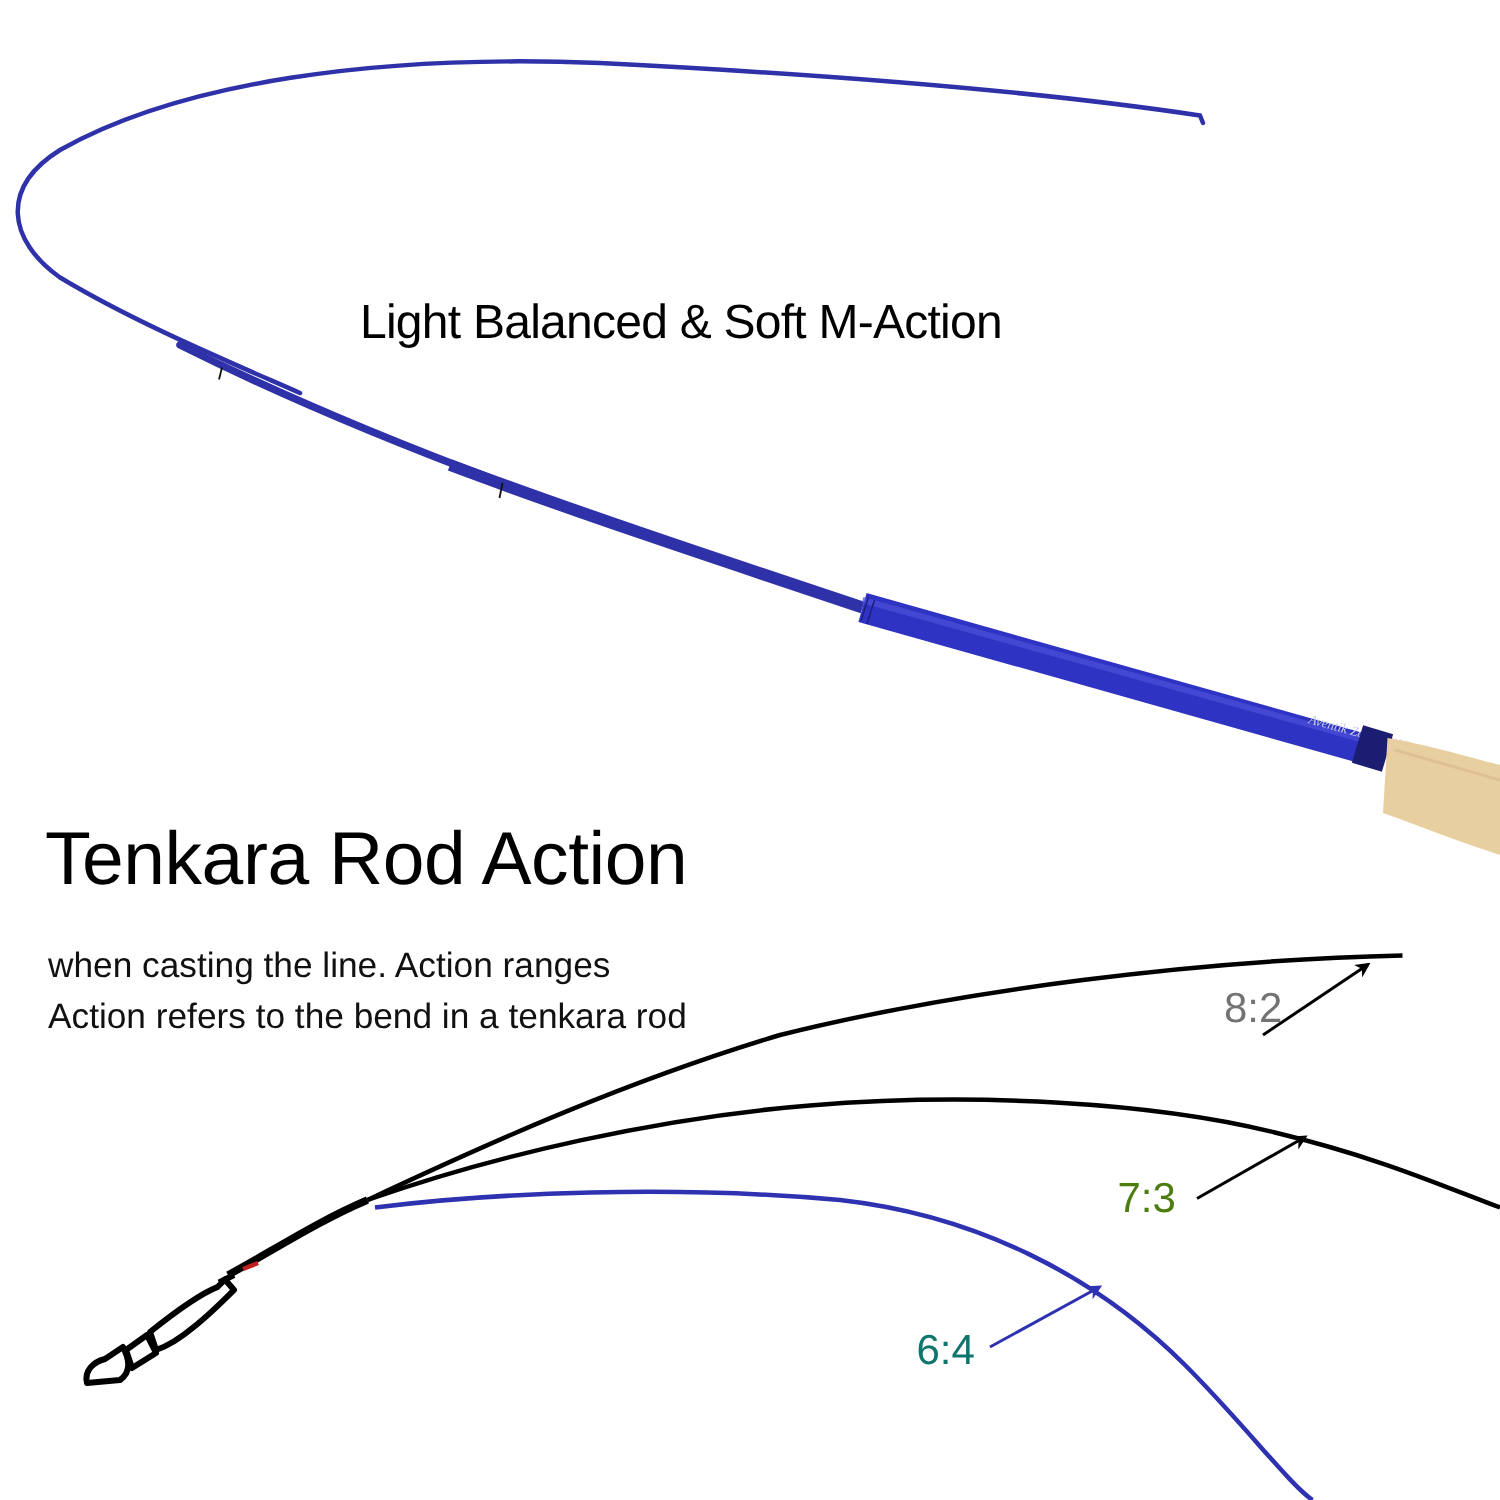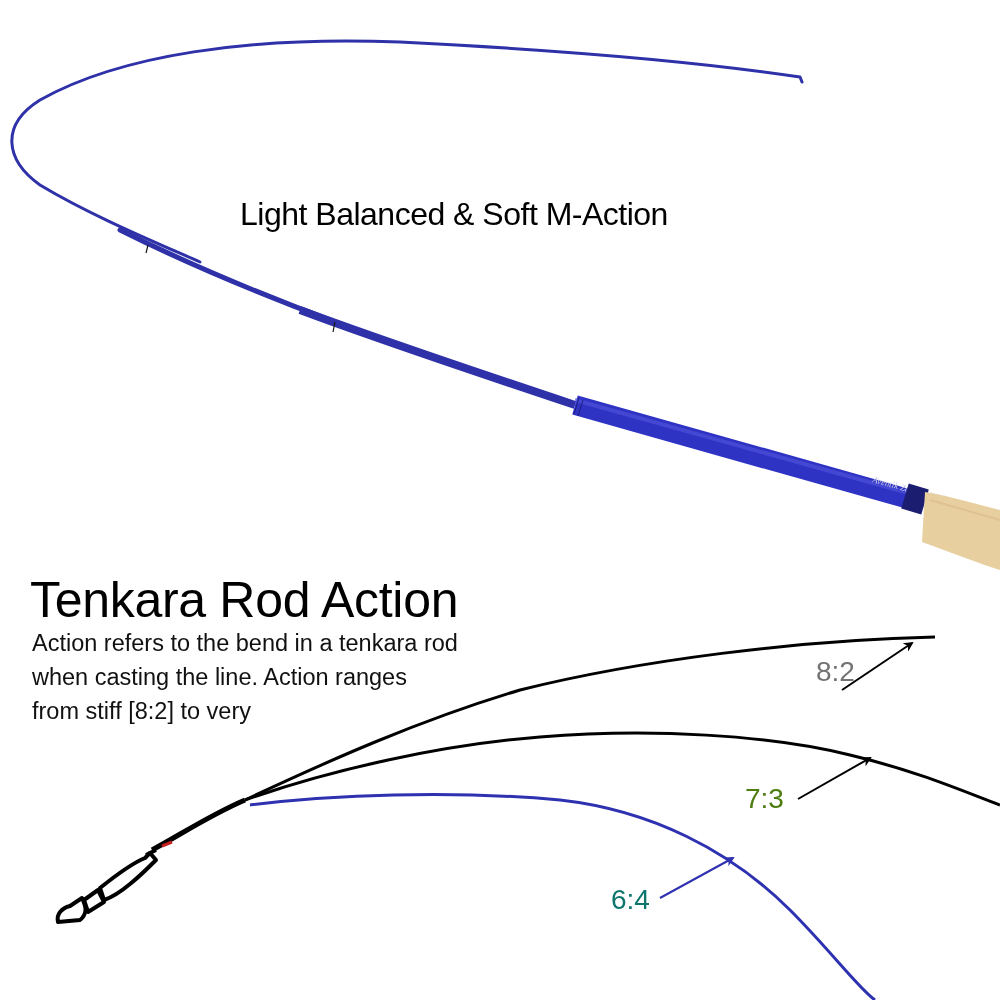--- a/index.html
+++ b/index.html
@@ -1,19 +1,19 @@
 <!DOCTYPE html>
 <html><head>
   <meta charset="utf-8">
   <style>
     html, body { margin: 0; padding: 0; background: #ffffff; }
     body { width: 1000px; height: 1000px; position: relative; overflow: hidden; font-family: "Liberation Sans", "DejaVu Sans", sans-serif; }
     .layer { position: absolute; left: 0; top: 0; width: 1000px; height: 1000px; }
     .headline { position: absolute; left: 240px; top: 196px; font-size: 32px; color: #000; white-space: nowrap; letter-spacing: -0.5px; font-family: "Liberation Sans", sans-serif; }
-    .section-title { position: absolute; left: 30px; top: 543px; font-size: 50px; color: #000; white-space: nowrap; letter-spacing: -0.3px; font-family: "Liberation Sans", sans-serif; margin-top: 28px; }
+    .section-title { position: absolute; left: 30px; top: 543px; font-size: 50px; color: #000; white-space: nowrap; letter-spacing: -0.3px; font-family: "Liberation Sans", sans-serif; }
     .desc { position: absolute; left: 32px; top: 626px; width: 560px; font-size: 23.5px; line-height: 34px; color: #111; font-family: "Liberation Sans", sans-serif; }
     .desc span { display: block; white-space: nowrap; }
     .label { position: absolute; font-size: 28px; white-space: nowrap; font-family: "Liberation Sans", sans-serif; }
     .rod-text { font-family: "Liberation Serif", serif; font-size: 9px; font-style: italic; fill: #c9cbe8; }
   </style>
 </head>
 <body>
 
 <svg class="layer" viewBox="0 0 1000 1000" xmlns="http://www.w3.org/2000/svg">
 
@@ -33,23 +33,22 @@
 
   <path d="M925,492 C950,496 980,505 1000,510 L1000,570 C975,562 950,552 922,542 Z" fill="#e8cfa0"></path>
   <path d="M930,500 L1000,520" stroke="#d9b98a" stroke-width="2" opacity="0.6"></path>
 </svg>
 
 <div class="headline">Light Balanced &amp; Soft M-Action</div>
 
 <div class="section-title">Tenkara Rod Action</div>
 
 <div class="desc">
+  <span>when casting the line. Action ranges</span>
   <span>Action refers to the bend in a tenkara rod</span>
-  <span>when casting the line. Action ranges</span>
-  <span>from stiff [8:2] to very</span>
 </div>
 
 <svg class="layer" viewBox="0 0 1000 1000" xmlns="http://www.w3.org/2000/svg">
   <defs>
     <marker id="arrowBlack" markerWidth="10" markerHeight="10" refX="8" refY="5" orient="auto" markerUnits="userSpaceOnUse">
       <path d="M0,0 L10,5 L0,10 L3,5 Z" fill="#000"></path>
     </marker>
     <marker id="arrowBlue" markerWidth="10" markerHeight="10" refX="8" refY="5" orient="auto" markerUnits="userSpaceOnUse">
       <path d="M0,0 L10,5 L0,10 L3,5 Z" fill="#2e31b0"></path>
     </marker>

